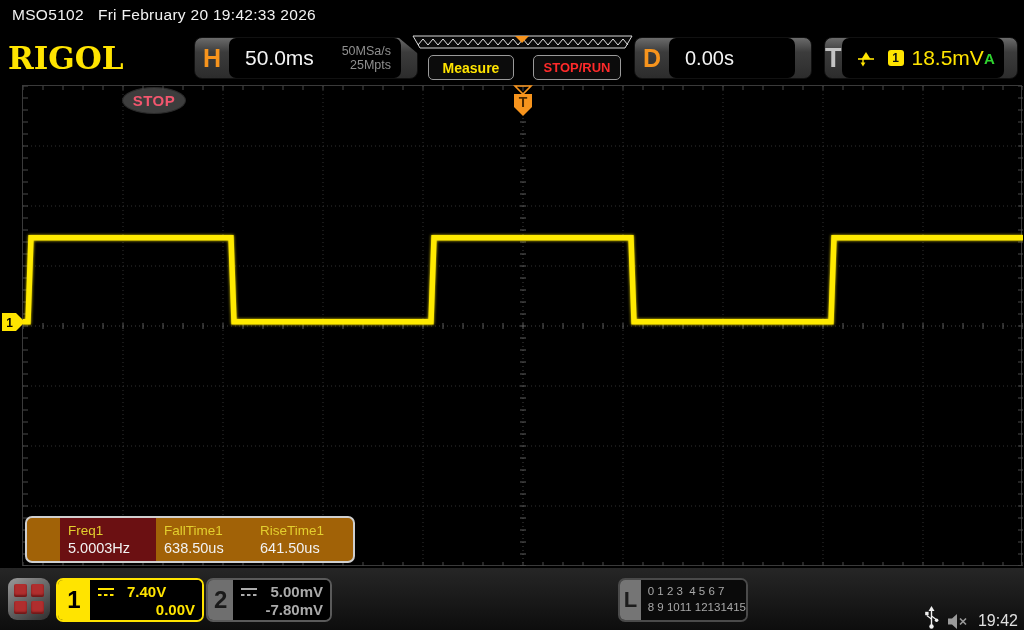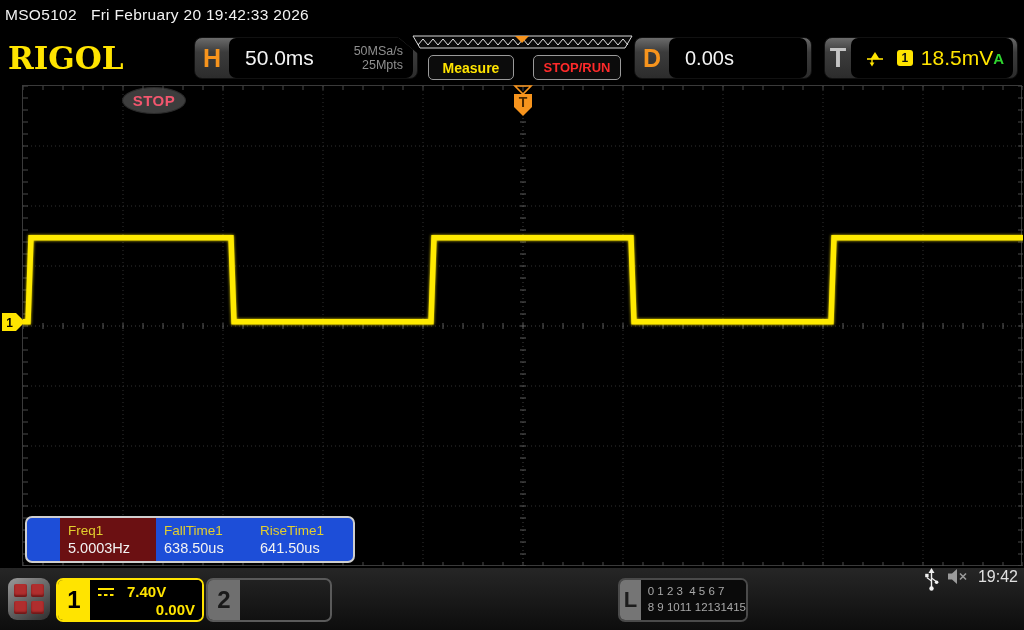--- a/index.html
+++ b/index.html
@@ -2,35 +2,35 @@
 <html><head>
 <meta charset="utf-8">
 <style>
   * { margin:0; padding:0; box-sizing:border-box; }
   html,body { background:#000; }
   body { font-family:"Liberation Sans", sans-serif; }
   #screen { position:relative; width:1024px; height:630px; background:#000; overflow:hidden; }
 
   
   .top-bar { position:absolute; left:0; top:0; width:1024px; height:30px; color:#f2f2f2;
-             font-size:15.5px; display:flex; align-items:center; padding-left:5px; letter-spacing:.3px; }
+             font-size:15.5px; display:flex; align-items:center; padding-left:12px; letter-spacing:.3px; }
   .top-bar .model { margin-right:14px; }
 
   
   .brand { position:absolute; left:8px; top:40px; color:#ffe400; font-family:"DejaVu Serif", serif;
            font-weight:bold; font-size:31px; letter-spacing:0px; }
   .stop-ellipse { position:absolute; left:122px; top:47px; width:64px; height:27px; background:#3d3d3d;
                   border-radius:50%; display:flex; align-items:center; justify-content:center;
                   color:#f2566e; font-weight:bold; font-size:15px; letter-spacing:.5px; border:1px solid #2a2a2a;margin-top:40px; }
 
   .hdr-panel { position:absolute; top:37px; height:42px; background:linear-gradient(180deg,#6b6b6b,#3c3c3c 35%,#2c2c2c);
                border-radius:8px; border:1px solid #111; display:flex; align-items:center; }
   .hdr-letter { width:34px; text-align:center; font-weight:bold; font-size:25px; color:#f7941d; }
   .hdr-letter.t { color:#c4c4c4; font-size:27px; }
-  .hdr-value-area { flex:1; height:40px; margin:0 4px 0 0; background:#000; border-radius:7px;
+  .hdr-value-area { flex:1; height:40px; margin:0 16px 0 0; background:#000; border-radius:7px;
                     display:flex; align-items:center; }
   #h-panel  { left:194px; width:224px; clip-path:polygon(0 0, 91% 0, 100% 40%, 100% 100%, 0 100%); }
   #d-panel  { left:634px; width:178px; }
   #t-panel  { left:824px; width:194px; }
   .timebase { color:#f5f5f5; font-size:21px; margin-left:16px; }
   .rate-col { margin-left:auto; margin-right:10px; text-align:right; color:#8f8f8f; font-size:12.5px; line-height:1.15; }
   .delay-value { color:#f5f5f5; font-size:20px; margin-left:16px; }
   .trig-src-badge { width:16px; height:16px; background:#ffe400; border-radius:3px; color:#111;
                     font-size:12px; font-weight:bold; display:flex; align-items:center; justify-content:center;
                     margin-left:12px; }
@@ -44,21 +44,21 @@
   #measure-btn { left:428px; width:86px; color:#ffe400; font-size:14px; }
   #stoprun-btn { left:533px; width:88px; color:#ff2a2a; font-size:13px; }
 
   
   #graticule { position:absolute; left:22px; top:85px; width:1000px; height:481px; border:1px solid #3a3a3a; }
   #wave-svg { position:absolute; left:0; top:0; }
   #trig-marker { position:absolute; left:487px; top:-1px; }
   #ch1-marker { position:absolute; left:-21px; top:227px; }
 
   
-  .measure-box { position:absolute; left:25px; top:516px; width:330px; height:47px; background:#1d4ed8;
+  .measure-box { position:absolute; left:25px; top:516px; width:330px; height:47px; background:#a16207;
                  border:2px solid #cfcfcf; border-radius:7px; display:flex; padding-left:33px; overflow:hidden; }
   .meas-cell { padding:5px 10px 0 8px; min-width:96px; }
   .meas-cell.hl { background:#6b1012; }
   .meas-label { color:#e3cf2e; font-size:13.5px; }
   .meas-value { color:#f2f2f2; font-size:14.5px; margin-top:2px; }
 
   
   .bottom-bar { position:absolute; left:0; top:568px; width:1024px; height:62px;
                 background:linear-gradient(180deg,#262626,#0d0d0d); }
   .apps-icon { position:absolute; left:8px; top:10px; width:42px; height:42px; border-radius:9px;
@@ -78,21 +78,21 @@
   #ch1-badge .ch-body { color:#ffe400; } #ch2-badge .ch-body { color:#ababab; }
   .ch-text { font-size:15px; font-weight:bold; }
 
   .logic-badge { position:absolute; left:618px; top:10px; width:130px; height:44px; border:2px solid #4a4a4a;
                  border-radius:7px; display:flex; overflow:hidden; }
   .logic-tab { width:29px; background:#757575; color:#1c1c1c; font-weight:bold; font-size:22px;
                display:flex; align-items:center; justify-content:center; }
   .logic-body { flex:1; background:#0a0a0a; color:#a8a8a8; font-size:11.5px; padding:4px 0 0 7px; line-height:1.35; }
   .logic-row { white-space:pre; }
 
-  .status-icons { position:absolute; right:6px; top:0; height:62px; display:flex; align-items:flex-start; gap:8px; }
+  .status-icons { position:absolute; right:6px; top:0; height:62px; display:flex; align-items:flex-end; gap:8px; }
   .clock { color:#e0e0e0; font-size:16px; margin-left:2px; }
 </style>
 </head>
 <body>
 
 <div id="screen">
 
   <div class="top-bar">
     <span class="model">MSO5102</span>
     <span class="datetime">Fri February 20 19:42:33 2026</span>
@@ -484,20 +484,30 @@
             <line x1="1" y1="9" x2="17" y2="9" stroke="#ffe400" stroke-width="2" stroke-dasharray="3.5 2.5"></line>
           </svg>
           <span class="ch-text">7.40V</span>
         </div>
         <div class="ch-line2 ch-text">0.00V</div>
       </div>
     </div>
 
     <div class="ch-badge" id="ch2-badge">
       <div class="ch-tab">2</div>
+      <div class="ch-body">
+        <div class="ch-line1">
+          <svg width="18" height="12">
+            <line x1="1" y1="3" x2="17" y2="3" stroke="#ababab" stroke-width="2"></line>
+            <line x1="1" y1="9" x2="17" y2="9" stroke="#ababab" stroke-width="2" stroke-dasharray="3.5 2.5"></line>
+          </svg>
+          <span class="ch-text">5.00mV</span>
+        </div>
+        <div class="ch-line2 ch-text">-7.80mV</div>
+      </div>
     </div>
 
     <div class="logic-badge">
       <div class="logic-tab">L</div>
       <div class="logic-body">
         <div class="logic-row">0 1 2 3  4 5 6 7</div>
         <div class="logic-row">8 9 1011 12131415</div>
       </div>
     </div>
 

